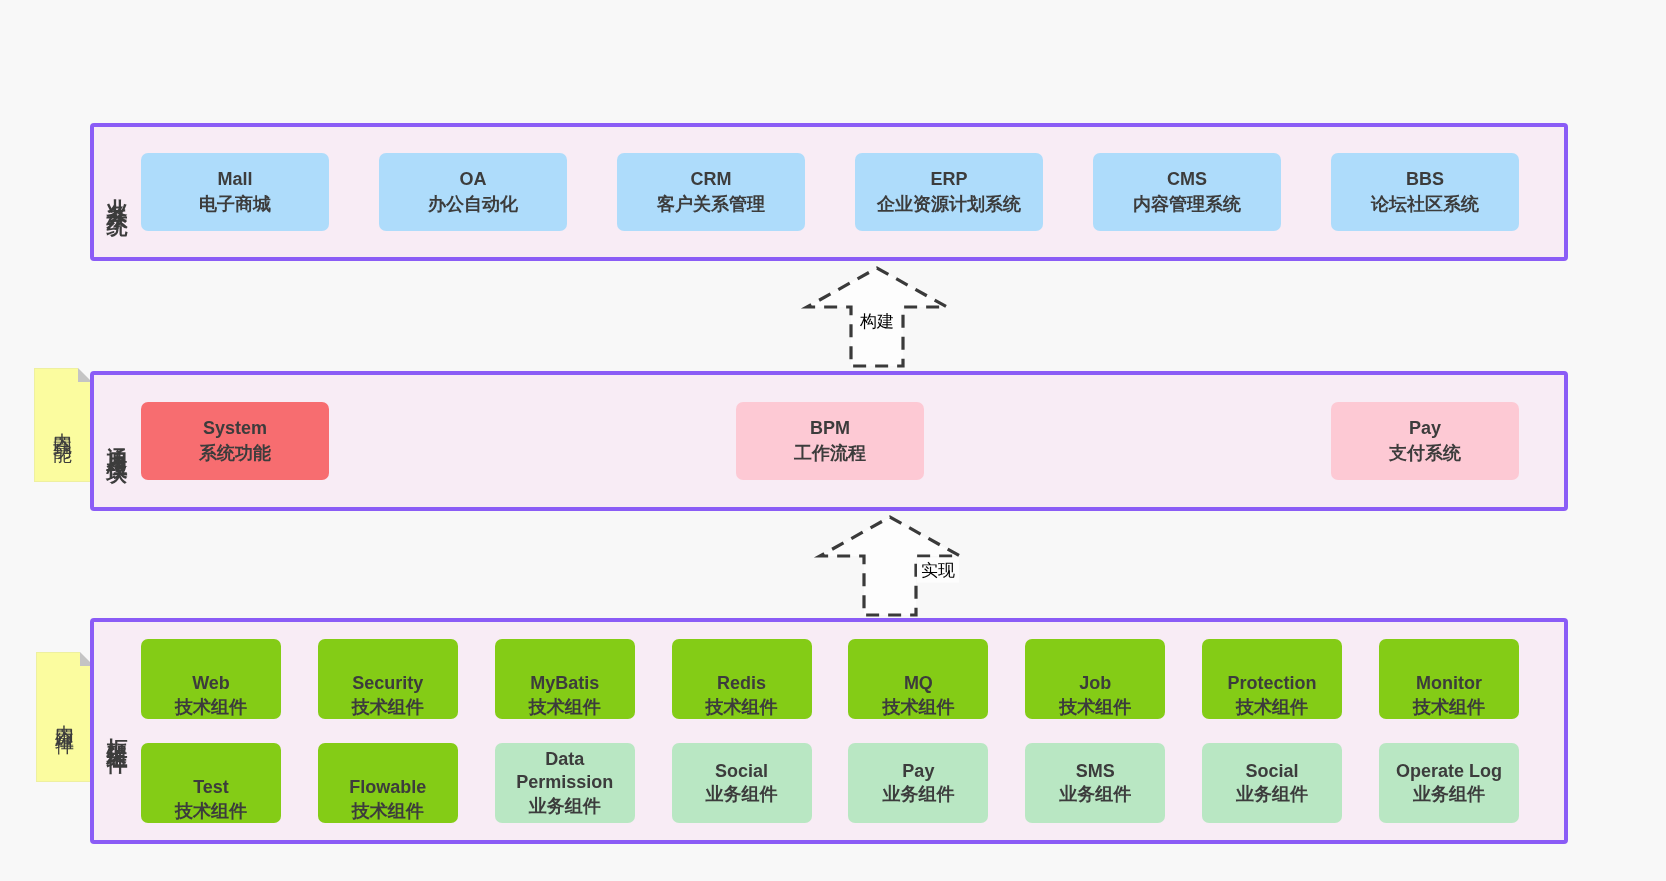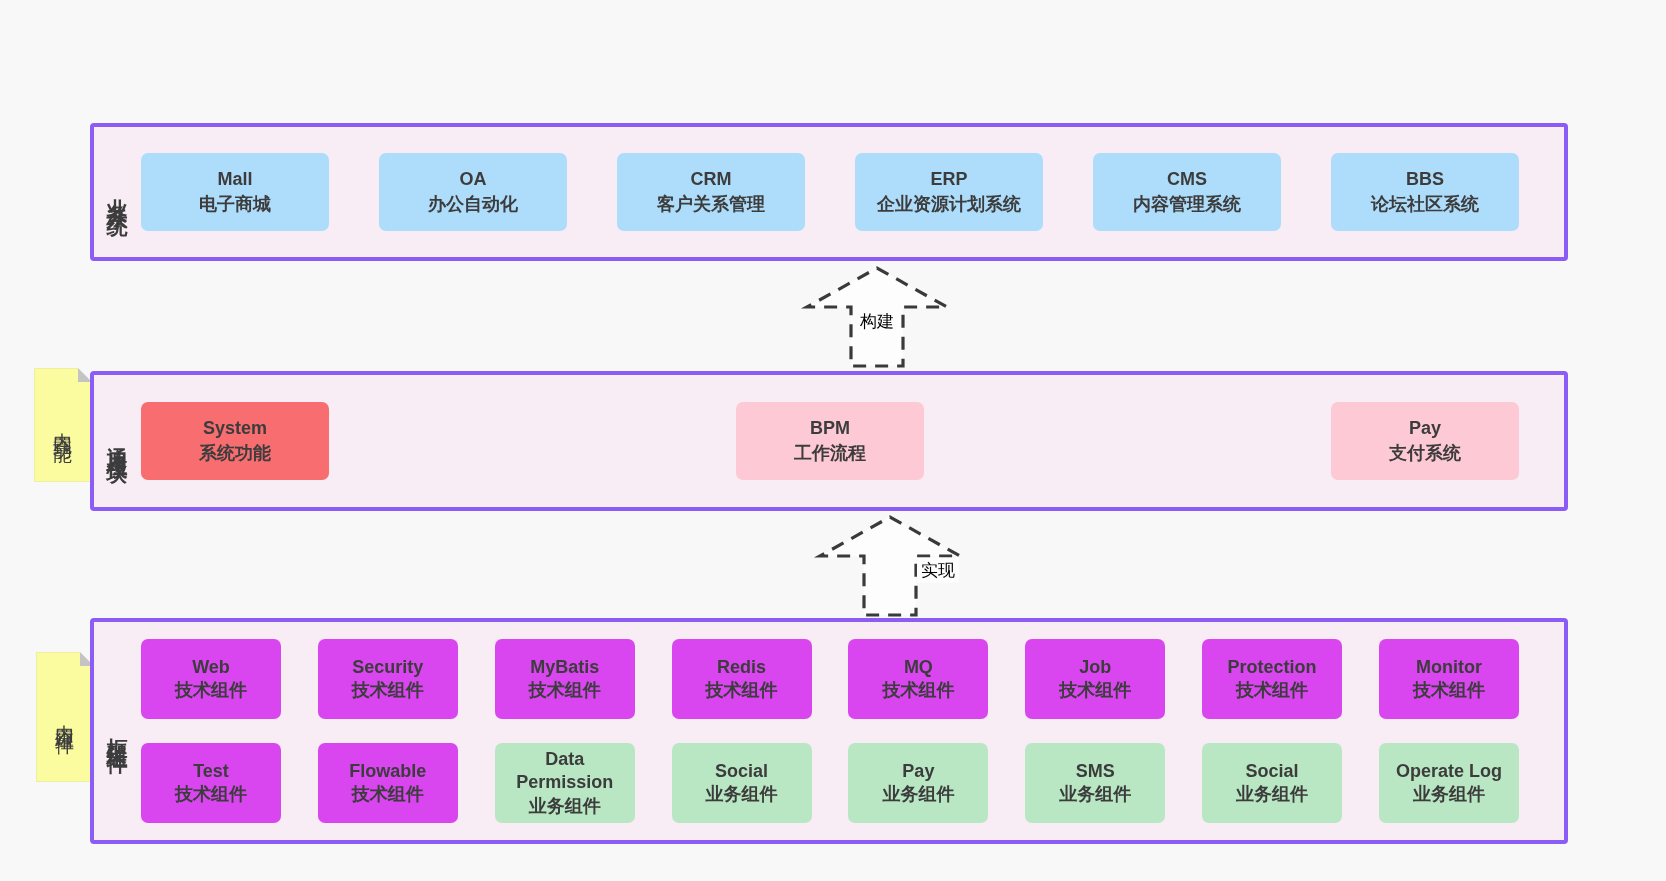--- a/index.html
+++ b/index.html
@@ -39,21 +39,21 @@
     height:78px;border-radius:7px;
     display:flex;flex-direction:column;align-items:center;justify-content:center;
     text-align:center;font-size:18px;line-height:1.4;
     padding:0 10px;box-sizing:border-box;
   }
   .w188{width:188px;}
   .w140{width:140px;height:80px;line-height:1.3;}
   .blue  {background:#aedcfb;}
   .red   {background:#f76d70;}
   .pink  {background:#fdc9d4;}
-  .gdark {background:#d946ef;}
+  .gdark {background:#84cc16;justify-content:flex-end;}
   .glight{background:#b9e7c3;}
 
   
   .sticky{
     position:absolute;z-index:0;
     background:#fbfc9f;border:1px solid #eef0a0;
     display:flex;align-items:center;justify-content:center;
   }
   #sticky-features{left:34px;top:368px;width:56px;height:112px;}
   #sticky-components{left:36px;top:652px;width:56px;height:128px;}

